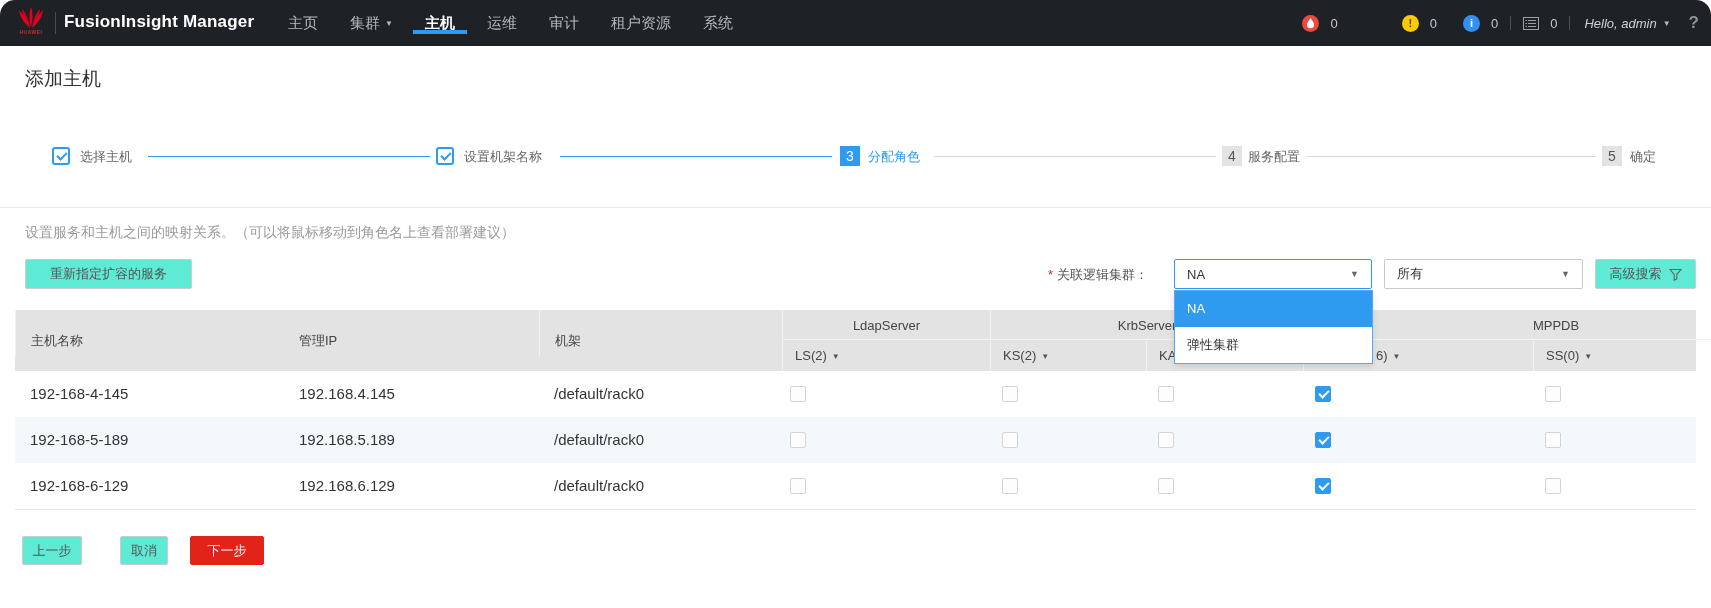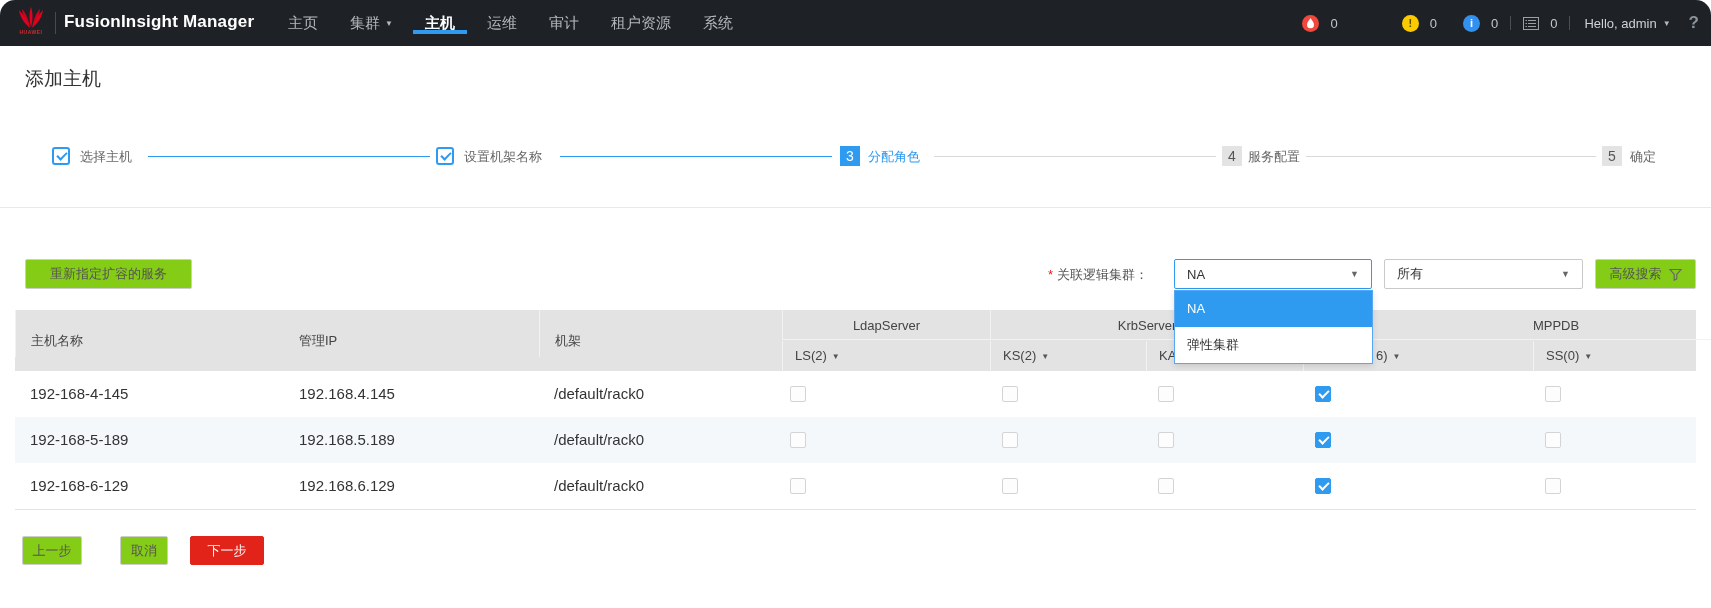--- a/index.html
+++ b/index.html
@@ -22,21 +22,21 @@
   .badge { width:17px; height:17px; border-radius:50%; display:inline-flex; align-items:center; justify-content:center; }
   .badge.red { background:#f0483c; }
   .badge.yellow { background:#fbca00; }
   .badge.blue { background:#3291f0; }
   .badge svg { display:block; }
   .badge .mark { font-size:11px; font-weight:bold; color:#fff; line-height:1; }
   .badge.yellow .mark { color:#5d4a00; }
   .cnt { font-size:13px; color:#c3c7cb; margin-left:11px; }
   .vsep { width:1px; height:14px; background:#4a4f55; margin:0 12px; }
   .tasks-icon svg { display:block; }
-  .greeting { font-size:13px; color:#ced2d6; margin-left:2px; white-space:nowrap; }
+  .greeting { font-size:13px; color:#ced2d6; margin-left:2px; white-space:nowrap;font-style:italic; }
   .greeting .caret { font-size:8px; margin-left:6px; vertical-align:2px; color:#b4b9be; }
   .help { font-size:17px; font-weight:bold; color:#8d939a; margin-left:18px; }
 
   
   .page-title { position:absolute; left:25px; top:66px; font-size:19px; color:#333; }
 
   
   .step-label { position:absolute; top:148px; font-size:13px; color:#666; white-space:nowrap; }
   .step-line { position:absolute; top:156px; height:1px; }
   .step-line.blue { background:#2e9af0; }
@@ -45,21 +45,21 @@
   .step-check::after { content:""; position:absolute; left:3px; top:3px; width:8px; height:4px; border-left:2px solid #2e9af0; border-bottom:2px solid #2e9af0; transform:rotate(-45deg); }
   .step-num { position:absolute; top:146px; width:20px; height:20px; text-align:center; line-height:20px; font-size:14px; }
   .step-num.current { background:#2e9af0; color:#fff; }
   .step-num.pending { background:#e3e3e3; color:#555; }
   .step-label.current { color:#2e9af0; }
 
   .rule { position:absolute; left:0; top:207px; width:1711px; height:1px; background:#e9e9e9; }
   .hint { position:absolute; left:25px; top:224px; font-size:14px; color:#9b9b9b; }
 
   
-  .btn { display:inline-flex; align-items:center; justify-content:center; background:#84cc16; border:1px solid #ccc; border-radius:2px; font-size:13px; color:#555; cursor:pointer; }
+  .btn { display:inline-flex; align-items:center; justify-content:center; background:#5eead4; border:1px solid #ccc; border-radius:2px; font-size:13px; color:#555; cursor:pointer; }
   .respecify { position:absolute; left:25px; top:259px; width:167px; height:30px; }
   .lc-label { position:absolute; left:1048px; top:266px; font-size:13px; color:#555; white-space:nowrap; }
   .req { color:#e2231a; margin-right:4px; }
   .select { position:absolute; top:259px; height:30px; background:#fff; border:1px solid #c9c9c9; border-radius:2px; font-size:13px; color:#333; display:flex; align-items:center; padding:0 12px; cursor:pointer; }
   .select .sel-caret { margin-left:auto; font-size:9px; color:#666; }
   .select.focused { border-color:#2e9af0; }
   .sel-cluster { left:1174px; width:198px; }
   .sel-all { left:1384px; width:199px; }
   .adv-search { position:absolute; left:1595px; top:259px; width:101px; height:30px; }
   .adv-search svg { margin-left:7px; }
@@ -192,20 +192,21 @@
     <div class="step-num pending" style="left:1222px;">4</div>
     <div class="step-label" style="left:1248px;">服务配置</div>
     <div class="step-line gray" style="left:1306px; width:290px;"></div>
 
     <div class="step-num pending" style="left:1602px;">5</div>
     <div class="step-label" style="left:1630px;">确定</div>
   </div>
 
   <div class="rule"></div>
 
+  <div class="hint">设置服务和主机之间的映射关系。（可以将鼠标移动到角色名上查看部署建议）</div>
 
   <button class="btn respecify">重新指定扩容的服务</button>
 
   <div class="lc-label"><span class="req">*</span><span>关联逻辑集群：</span></div>
 
   <div class="select focused sel-cluster">
     <span>NA</span>
     <span class="sel-caret">▼</span>
   </div>
 

